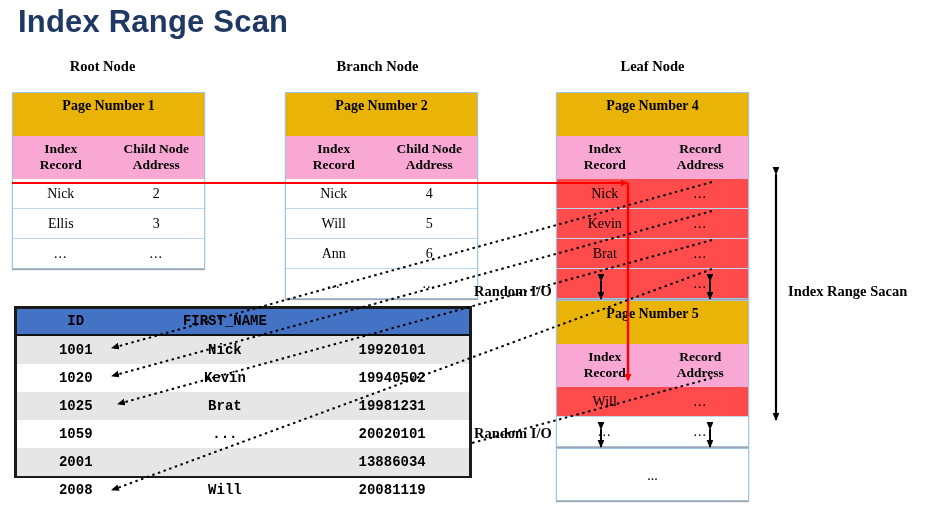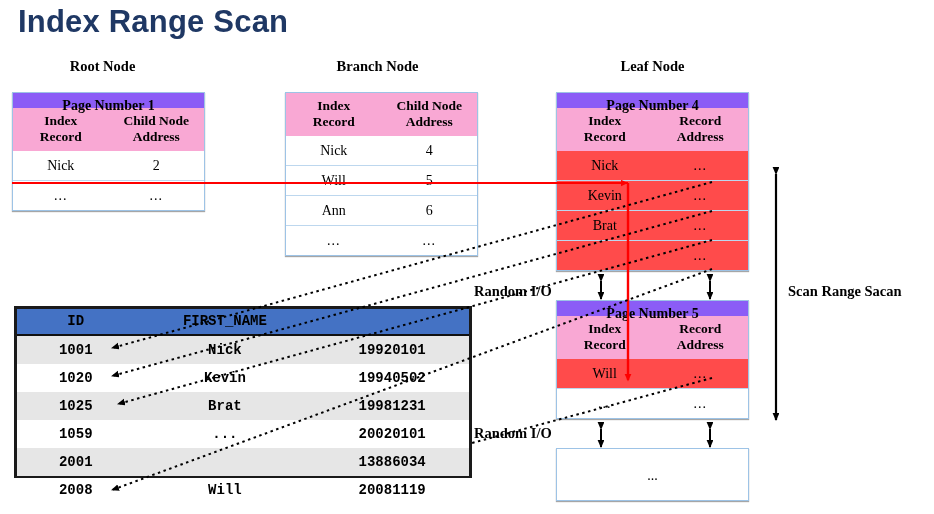--- a/index.html
+++ b/index.html
@@ -11,22 +11,22 @@
   #title{left:18px;top:4px;font-size:31px;font-weight:bold;color:#1F3864;
          letter-spacing:.2px;font-family:Liberation Sans, sans-serif;}
 
   
   .caption{font-size:14.5px;font-weight:bold;color:#000;text-align:center;
            font-family:"Liberation Serif",serif;}
 
   
   .node{border:1px solid #9DC3E6;box-sizing:border-box;background:#fff;
         box-shadow:0 1px 1px rgba(0,0,0,.35);}
-  .node .hdr{background:#8b5cf6;color:#000;font-weight:bold;font-size:14px;
-             text-align:center;line-height:25px;height:15px;}
+  .node .hdr{background:#eab308;color:#000;font-weight:bold;font-size:14px;
+             text-align:center;line-height:25px;height:43px;}
   .node .sub{background:#f9a8d4;display:flex;height:43px;}
   .node .sub>div{flex:1;text-align:center;font-weight:bold;font-size:13.5px;
                  line-height:16px;padding-top:5px;box-sizing:border-box;}
   .node .row{display:flex;height:29px;border-top:1px solid #BDD7EE;}
   .node .row>div{flex:1;text-align:center;font-size:14px;line-height:29px;}
   .node .row.red{background:#FF4B4B;}
   .node .row.first{border-top:none;}
   .node .row .dots{letter-spacing:1px;}
 
   
@@ -70,26 +70,31 @@
     <div>
       <span>Child Node</span><br>
       <span>Address</span>
     </div>
   </div>
   <div class="row first">
     <div>Nick</div>
     <div>2</div>
   </div>
   <div class="row">
+    <div>Ellis</div>
+    <div>3</div>
+  </div>
+  <div class="row">
     <div class="dots">...</div>
     <div class="dots">...</div>
   </div>
 </div>
 
 <div class="abs node" id="branchNode" style="left:285px;top:92px;width:193px;">
+  <div class="hdr">Page Number 2</div>
   <div class="sub">
     <div>
       <span>Index</span><br>
       <span>Record</span>
     </div>
     <div>
       <span>Child Node</span><br>
       <span>Address</span>
     </div>
   </div>
@@ -199,21 +204,21 @@
   </div>
   <div class="drow">
     <div class="c-id">2008</div>
     <div class="c-nm">Will</div>
     <div class="c-bd">20081119</div>
   </div>
 </div>
 
 <div class="abs anno" style="left:474px;top:283px;">Random I/O</div>
 <div class="abs anno" style="left:474px;top:425px;">Random I/O</div>
-<div class="abs anno" id="rangeLabel" style="left:788px;top:283px;">Scan Range Sacan</div>
+<div class="abs anno" id="rangeLabel" style="left:788px;top:283px;">Index Range Sacan</div>
 
 <svg class="abs" id="overlay" viewBox="0 0 934 514">
   <defs>
     <marker id="redArrowR" markerWidth="7" markerHeight="7" refX="6" refY="3.2" orient="auto" markerUnits="userSpaceOnUse">
       <path d="M0,0 L7,3.2 L0,6.4 z" fill="#FF0000"></path>
     </marker>
     <marker id="redArrowD" markerWidth="8" markerHeight="8" refX="6.5" refY="3.6" orient="auto" markerUnits="userSpaceOnUse">
       <path d="M0,0 L8,3.6 L0,7.2 z" fill="#FF0000"></path>
     </marker>
     <marker id="blkArrowS" markerWidth="8" markerHeight="8" refX="7" refY="3.4" orient="auto" markerUnits="userSpaceOnUse">

